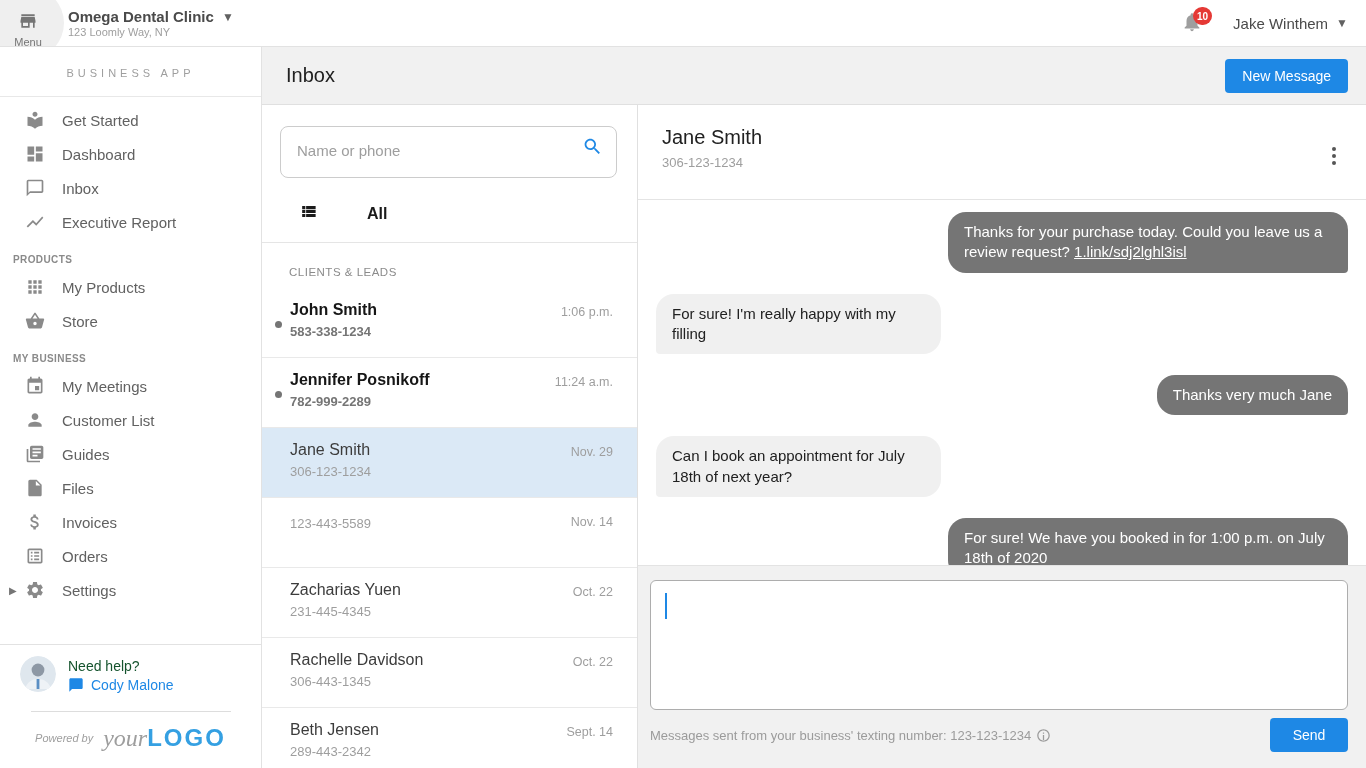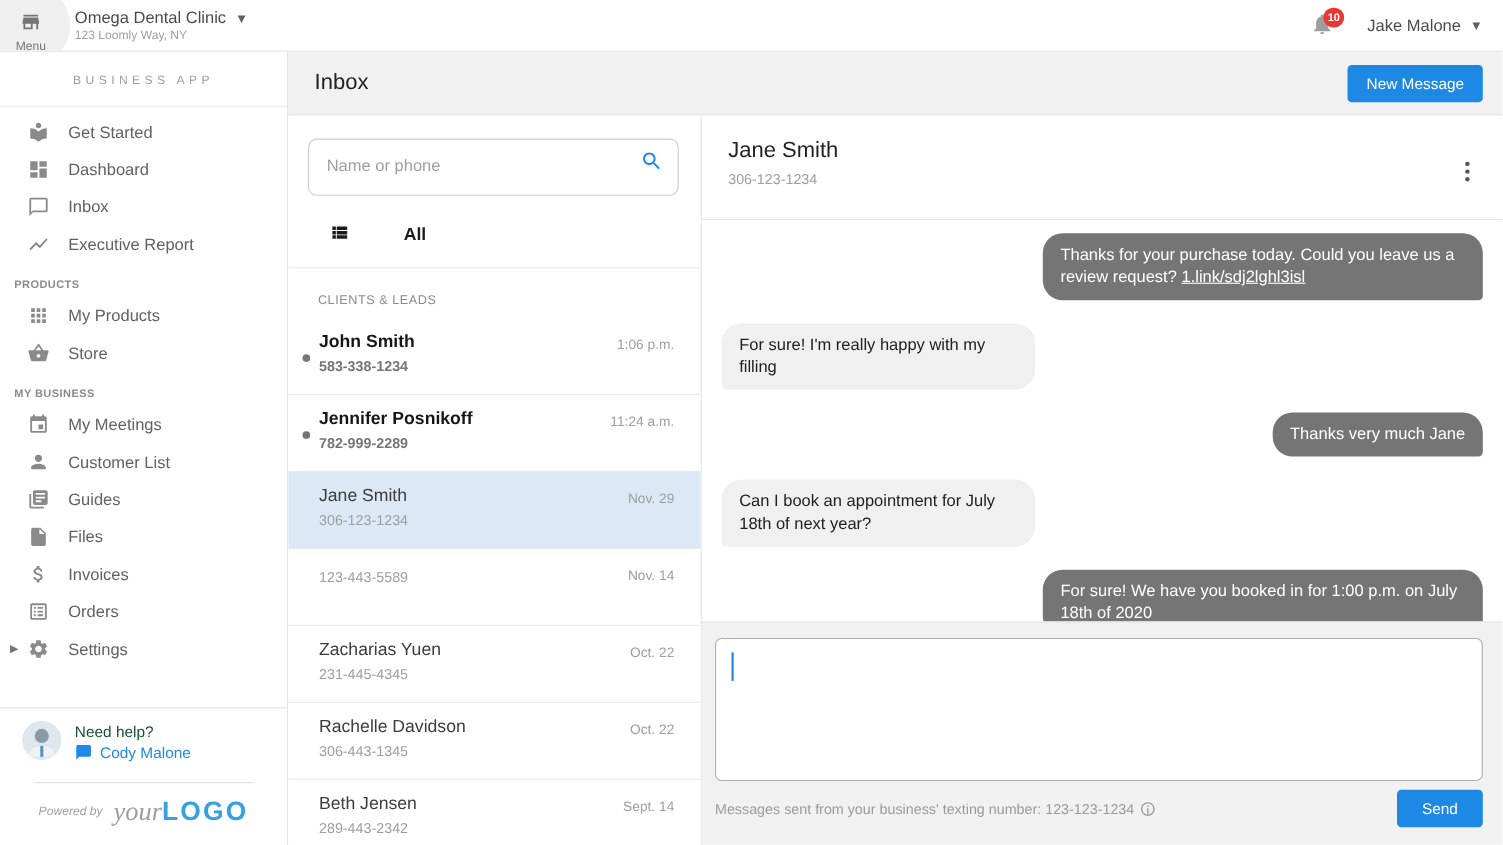--- a/index.html
+++ b/index.html
@@ -9,21 +9,21 @@
 
   
   .topbar { height:47px; background:#fff; border-bottom:1px solid #e2e2e2;
             display:flex; align-items:center; position:relative; flex:0 0 auto; overflow:hidden; z-index:5; }
   .menu-btn { position:absolute; left:-8px; top:-13px; width:72px; height:72px; border-radius:50%;
               background:#efefef; display:flex; flex-direction:column; align-items:center;
               justify-content:center; padding-top:12px; cursor:pointer; }
   .menu-btn svg { width:20px; height:20px; fill:#757575; }
   .menu-label { font-size:11px; color:#757575; margin-top:1px; }
   .business-selector { margin-left:68px; cursor:pointer; }
-  .biz-row { display:flex; align-items:center; gap:8px; }
+  .biz-row { display:flex; align-items:center; gap:8px;font-weight:bold; }
   .biz-name { font-size:15px; color:#4a4a4a; }
   .caret { font-size:12px; color:#616161; }
   .biz-addr { font-size:11px; color:#9e9e9e; margin-top:1px; }
   .topbar-right { margin-left:auto; display:flex; align-items:center; gap:28px; padding-right:18px; }
   .bell-wrap { position:relative; cursor:pointer; width:24px; height:24px; }
   .bell-wrap svg { width:22px; height:22px; fill:#9e9e9e; }
   .badge { position:absolute; top:-4px; left:12px; min-width:18px; height:18px; border-radius:9px;
            background:var(--badge-red); color:#fff; font-size:10px; font-weight:bold;
            display:flex; align-items:center; justify-content:center; padding:0 4px; }
   .user-menu { display:flex; align-items:center; gap:8px; font-size:15px; color:#4a4a4a; cursor:pointer; }
@@ -150,21 +150,21 @@
     <div class="topbar-right">
       <div class="bell-wrap">
         <span>
           <svg viewBox="0 0 24 24">
               <path d="M12 22c1.1 0 2-.9 2-2h-4c0 1.1.9 2 2 2zm6-6v-5c0-3.07-1.63-5.64-4.5-6.32V4c0-.83-.67-1.5-1.5-1.5s-1.5.67-1.5 1.5v.68C7.64 5.36 6 7.92 6 11v5l-2 2v1h16v-1l-2-2z"></path>
             </svg>
         </span>
         <span class="badge">10</span>
       </div>
       <div class="user-menu">
-        <span>Jake Malone</span>
+        <span>Jake Winthem</span>
         <span class="caret">▼</span>
       </div>
     </div>
   </header>
 
   <div class="body-row">
 
     <aside class="sidebar">
       <div class="app-title">BUSINESS APP</div>
       <nav class="side-nav" id="side-nav">

